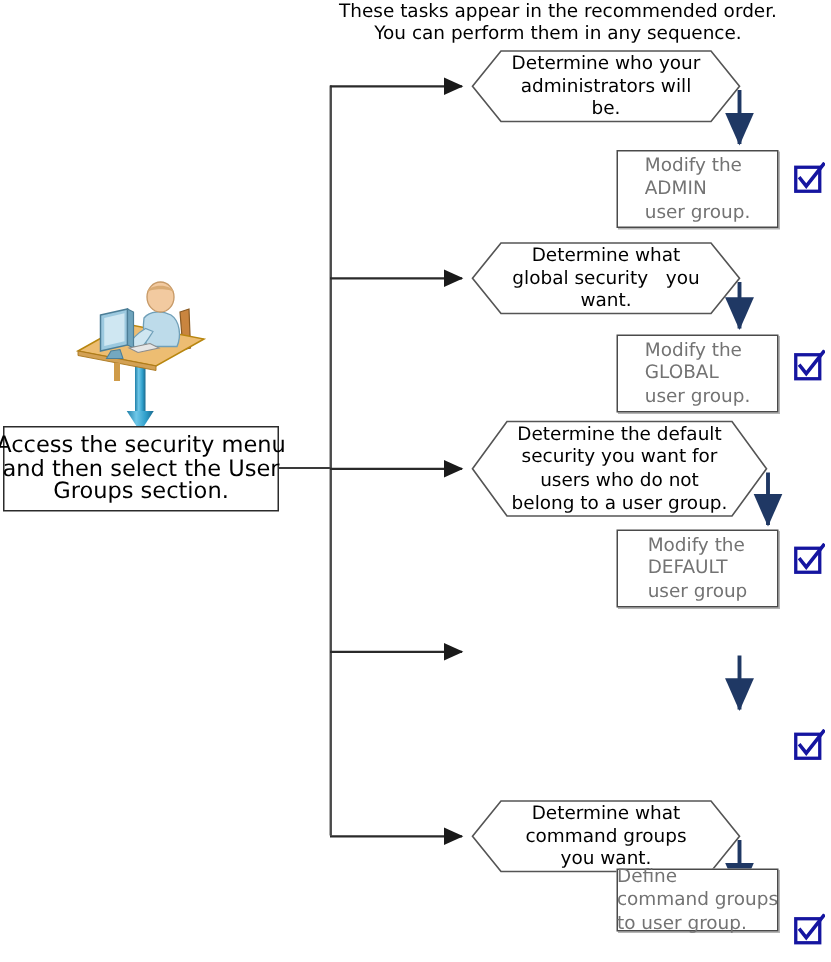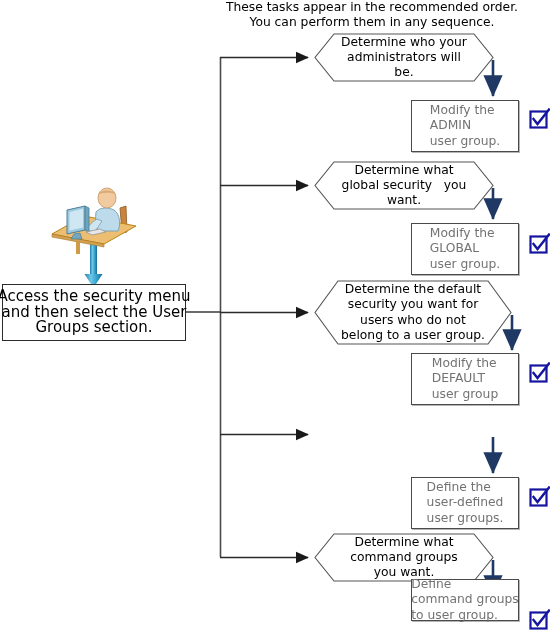--- a/index.html
+++ b/index.html
@@ -241,25 +241,20 @@
 DEFAULT
 user group</div>
   </div>
   <div class="chk" style="left:529px; top:362px;">
     <svg viewBox="0 0 21 21" width="21" height="21">
       <rect x="1.5" y="3.5" width="16" height="16" fill="#ffffff" stroke="#1515a0" stroke-width="2.2"></rect>
       <path d="M4.5,11 L8.5,16 L20,1.5" fill="none" stroke="#1515a0" stroke-width="2.4" stroke-linecap="square"></path>
     </svg>
   </div>
 
-  <div class="rect" style="left:411px; top:477px; width:108px; height:52px;">
-    <div class="rect-text">Define the
-user-defined
-user groups.</div>
-  </div>
   <div class="chk" style="left:529px; top:486px;">
     <svg viewBox="0 0 21 21" width="21" height="21">
       <rect x="1.5" y="3.5" width="16" height="16" fill="#ffffff" stroke="#1515a0" stroke-width="2.2"></rect>
       <path d="M4.5,11 L8.5,16 L20,1.5" fill="none" stroke="#1515a0" stroke-width="2.4" stroke-linecap="square"></path>
     </svg>
   </div>
 
   <div class="hex" style="left:314px; top:533px; width:180px; height:49px;">
     <svg viewBox="0 0 180 49" preserveAspectRatio="none">
       <polygon points="20,1 160,1 179,24.5 160,48 20,48 1,24.5" fill="#ffffff" stroke="#555555" stroke-width="1.1"></polygon>

